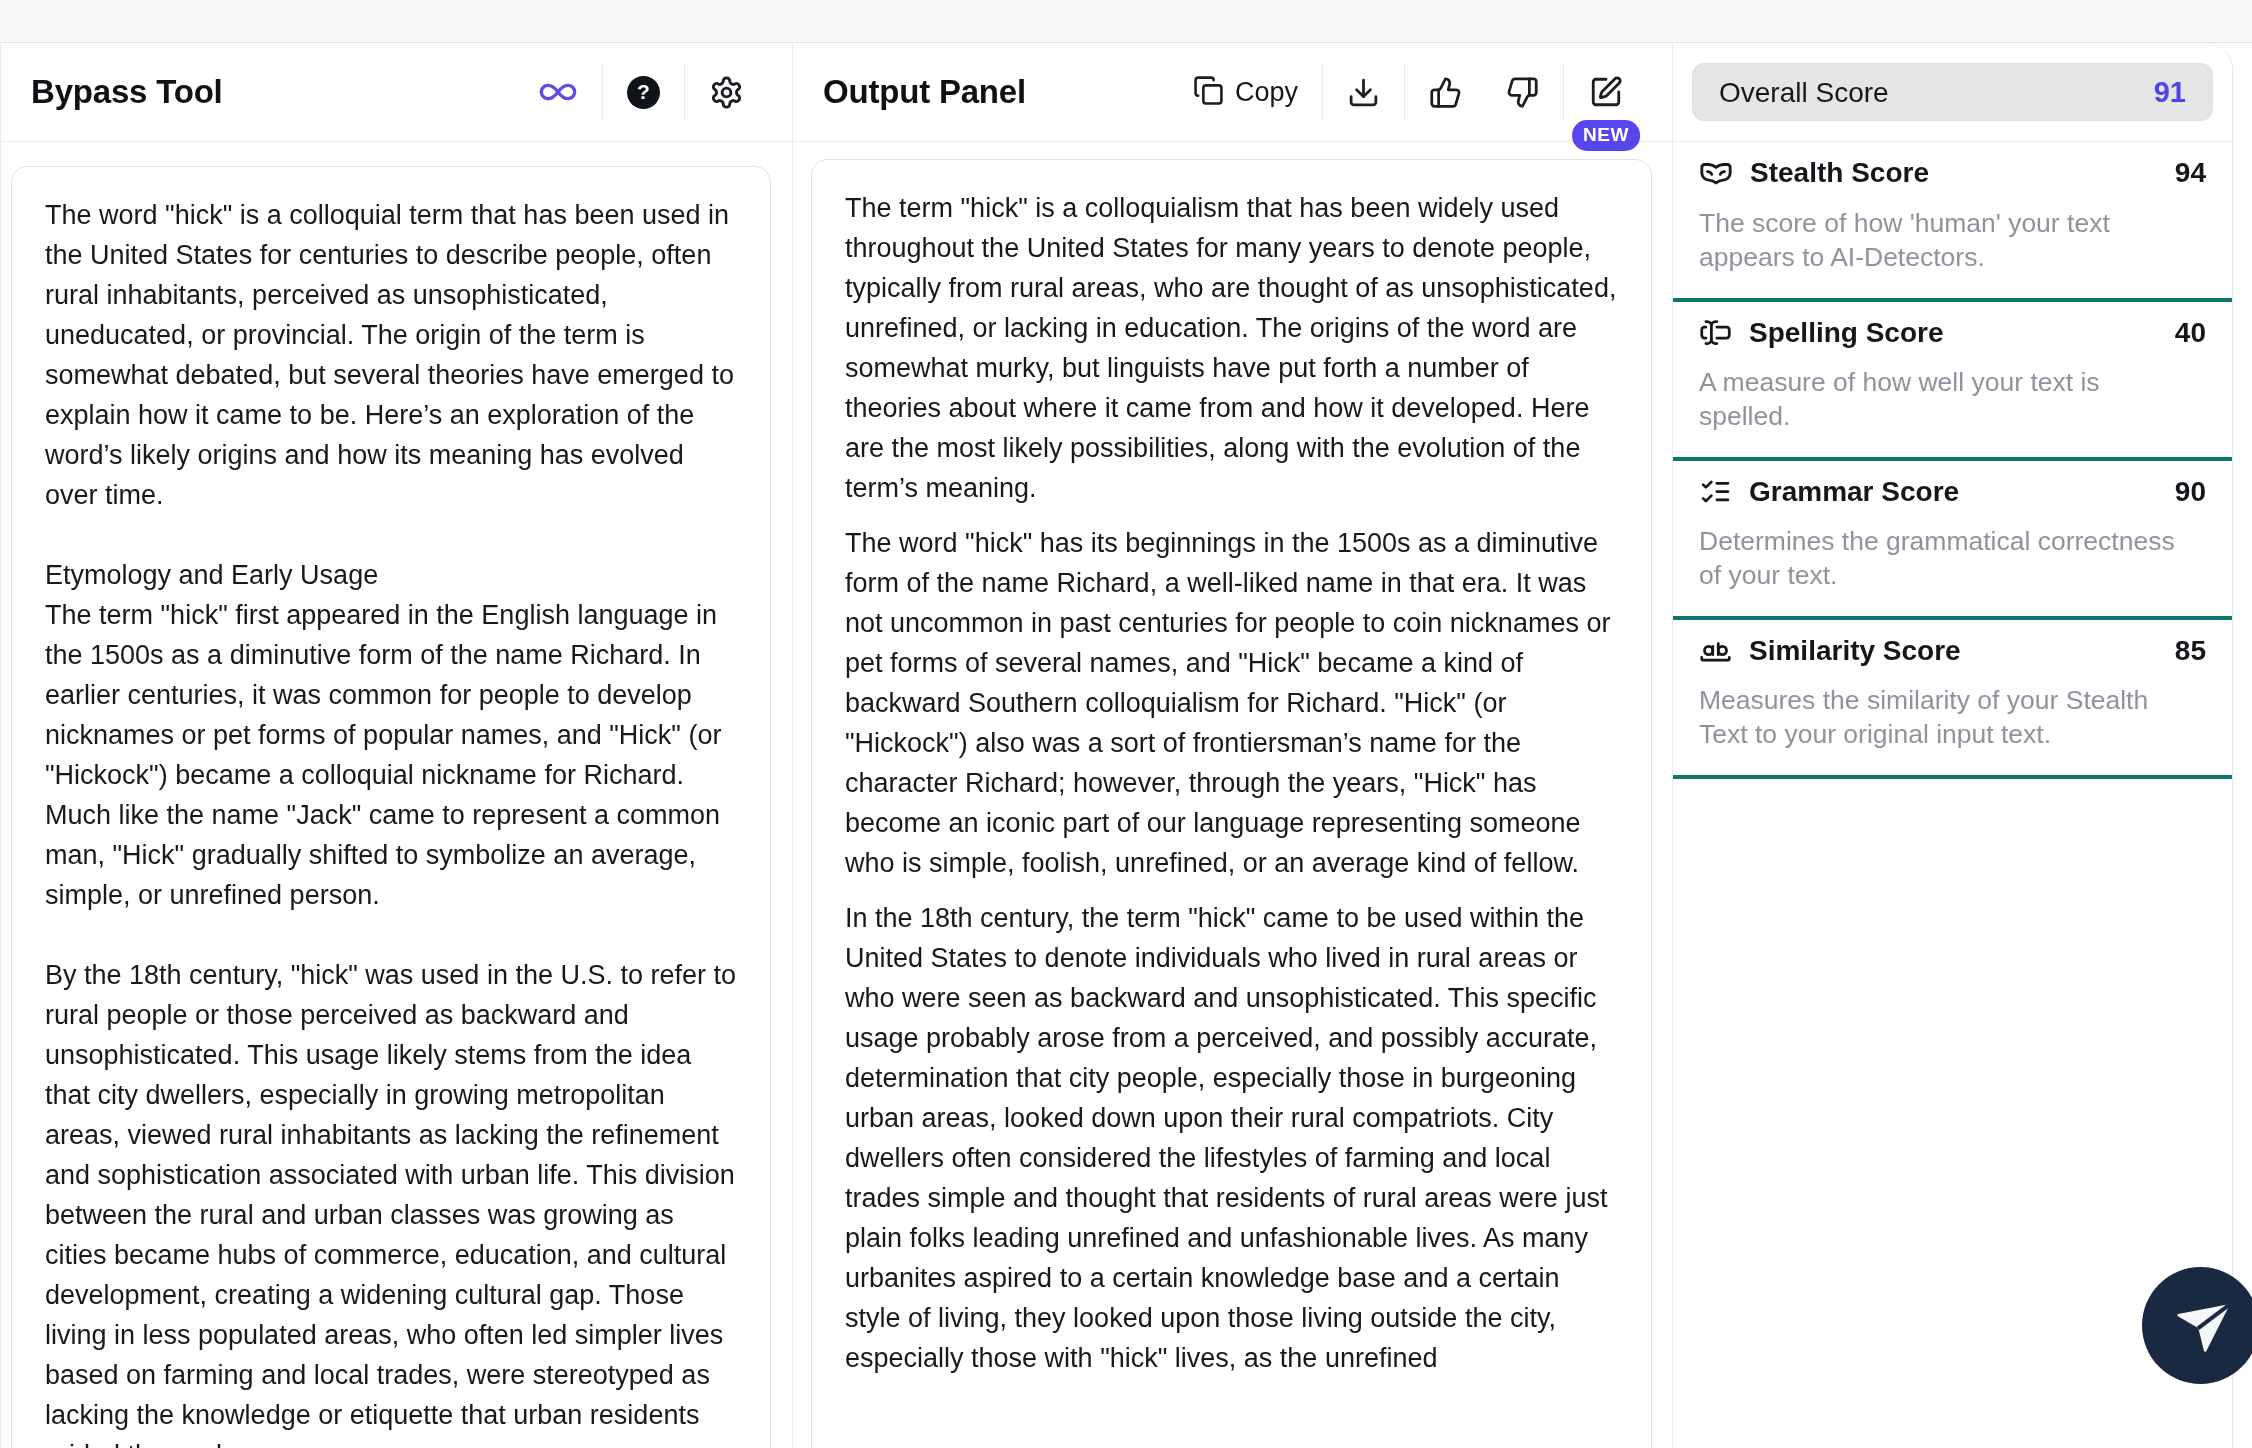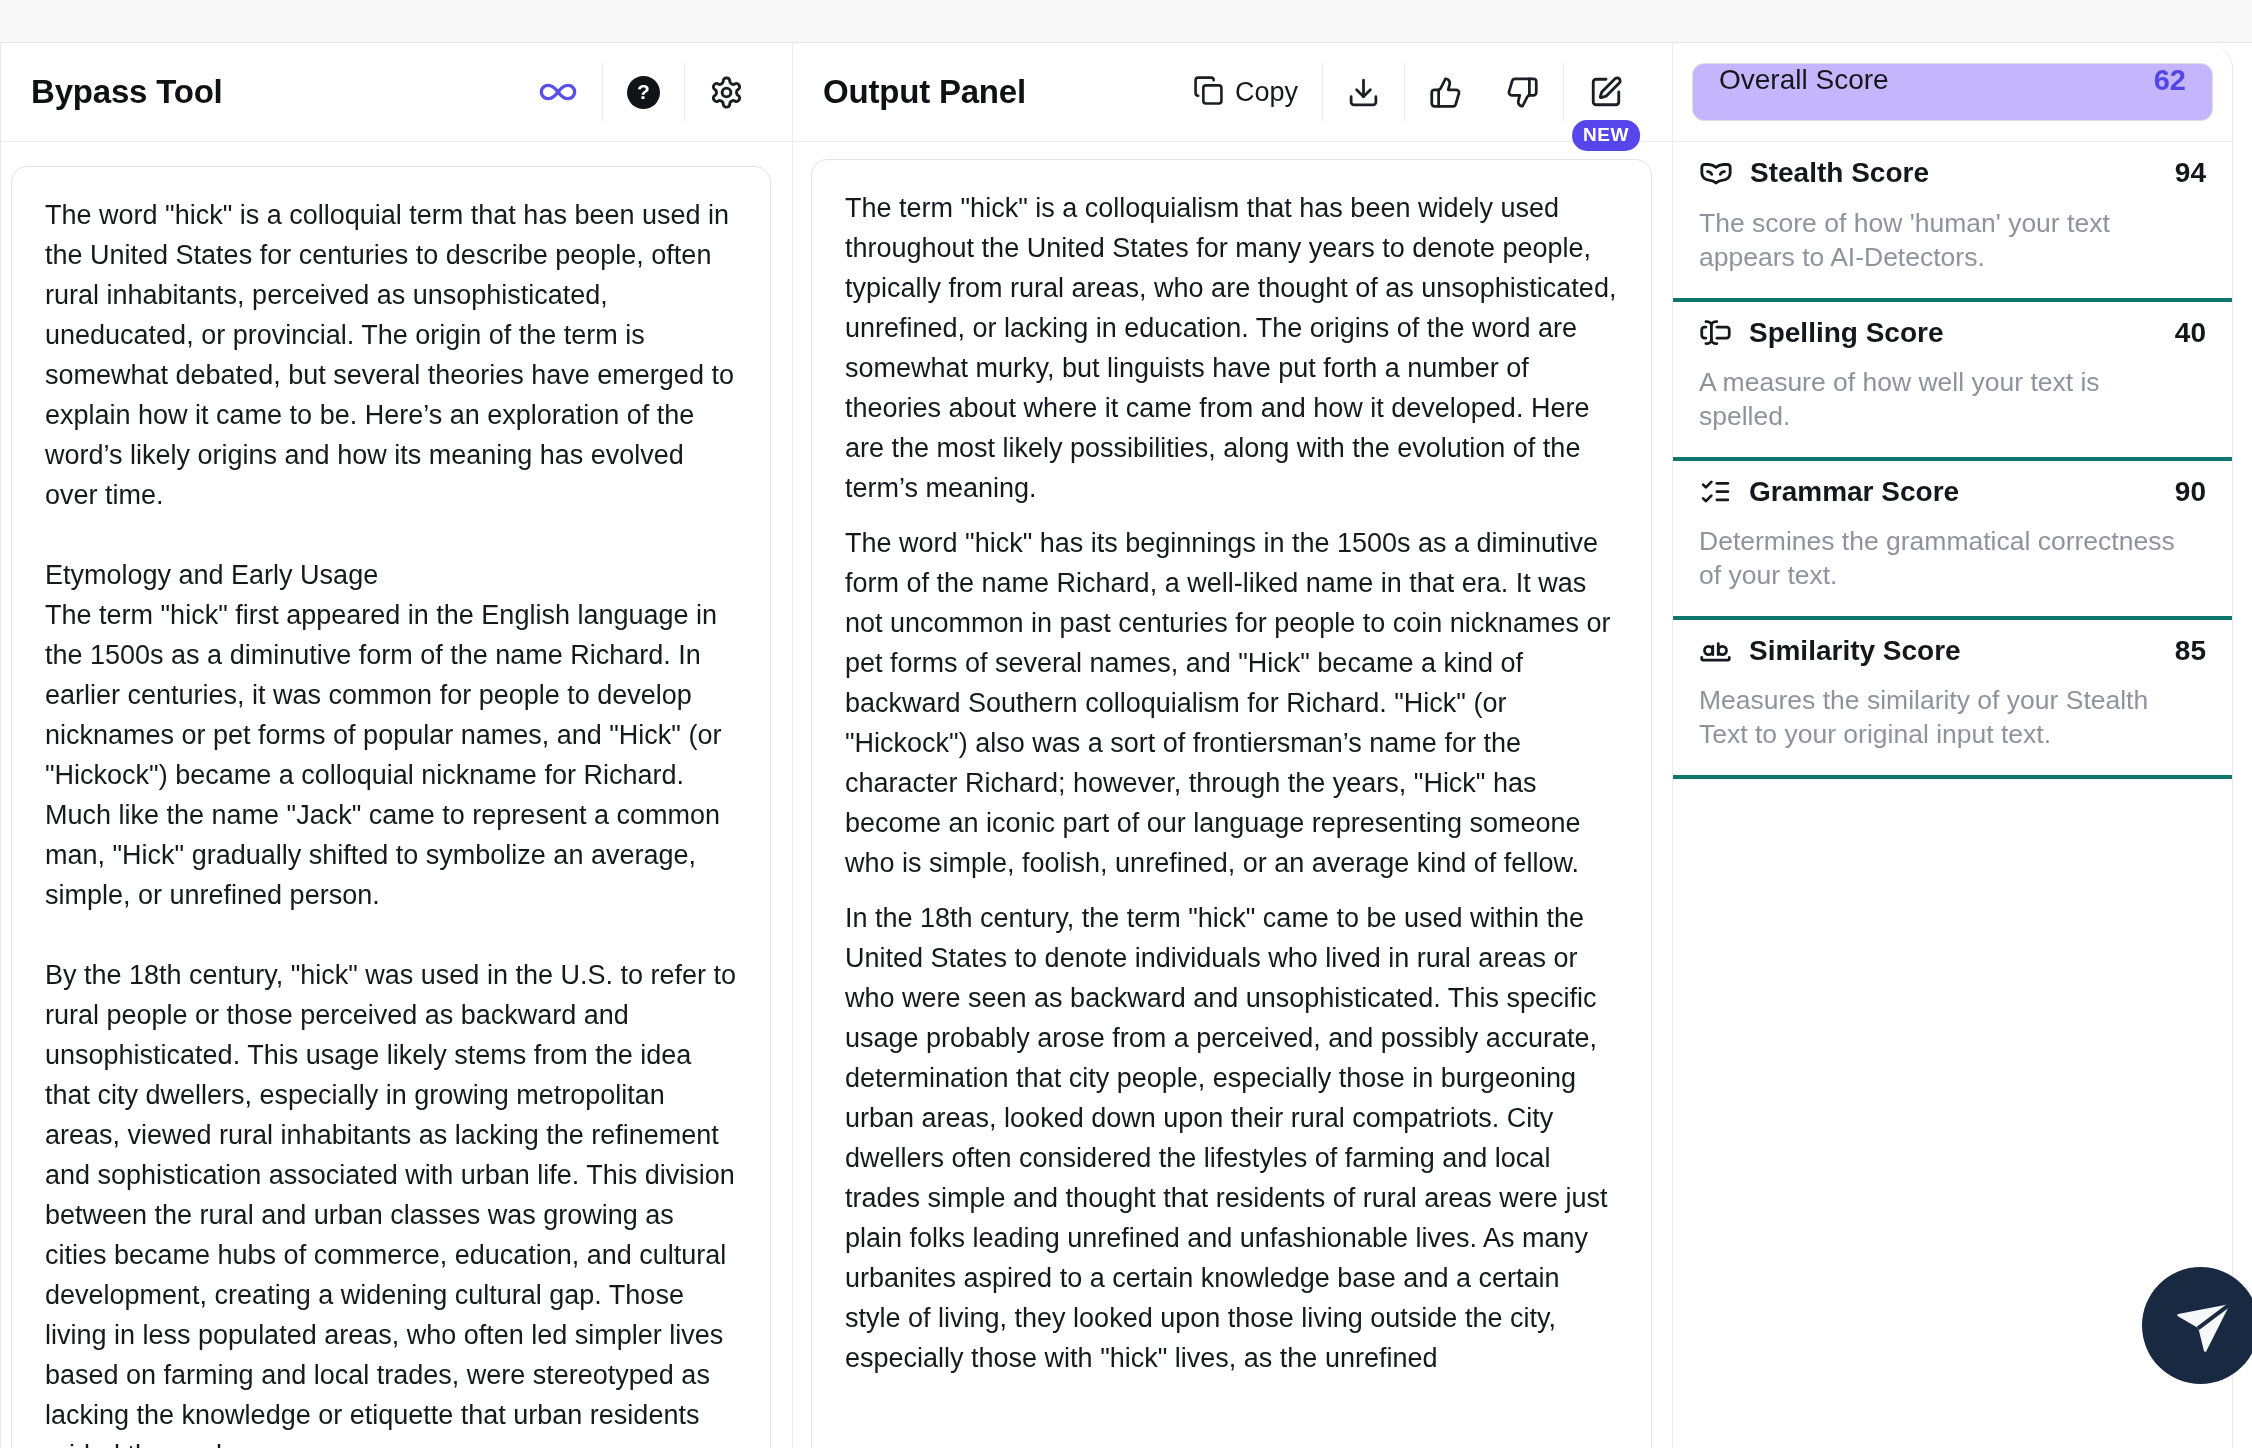--- a/index.html
+++ b/index.html
@@ -107,23 +107,23 @@
     flex: none;
     height: 99px;
     display: flex; align-items: center;
     padding: 0 19px;
     border-bottom: 1px solid #ececef;
   }
   .overall-box {
     flex: 1; height: 58px;
     border: 1.5px solid #dfe0e5;
     border-radius: 12px;
-    display: flex; align-items: flex-start;
-    padding: 0 26px;
-    background: #c4b5fd;
+    display: flex; align-items: flex-end;
+    padding: 11px 26px;
+    background: #e5e5e5;
   }
   .overall-label { font-size: 28px; font-weight: 500; color: #14171b; }
   .overall-value { margin-left: auto; font-size: 29px; font-weight: 700; color: #4f46e5; }
 
   .score-item { padding: 14px 26px 24px; border-bottom: 4px solid #0f766e; }
   .score-row { display: flex; align-items: center; gap: 17px; }
   .score-row svg { flex: none; display: block; }
   .score-name { font-size: 28px; font-weight: 600; color: #14171b; }
   .score-value { margin-left: auto; font-size: 28px; font-weight: 700; color: #14171b; }
   .score-desc {
@@ -254,21 +254,21 @@
           <p>In the 18th century, the term "hick" came to be used within the United States to denote individuals who lived in rural areas or who were seen as backward and unsophisticated. This specific usage probably arose from a perceived, and possibly accurate, determination that city people, especially those in burgeoning urban areas, looked down upon their rural compatriots. City dwellers often considered the lifestyles of farming and local trades simple and thought that residents of rural areas were just plain folks leading unrefined and unfashionable lives. As many urbanites aspired to a certain knowledge base and a certain style of living, they looked upon those living outside the city, especially those with "hick" lives, as the unrefined</p>
         </div>
       </div>
     </div>
   </section>
 
   <aside class="panel panel-right">
     <div class="overall-wrap">
       <div class="overall-box">
         <span class="overall-label">Overall Score</span>
-        <span class="overall-value">62</span>
+        <span class="overall-value">91</span>
       </div>
     </div>
 
     <div class="score-item">
       <div class="score-row">
         <span>
           <svg width="34" height="34" viewBox="0 0 24 24" fill="none" stroke="#15181c" stroke-width="2" stroke-linecap="round" stroke-linejoin="round">
               <path d="M18 11c-1.5 0-2.5.5-3 2"></path>
               <path d="M4 6a2 2 0 0 0-2 2v4a5 5 0 0 0 5 5 8 8 0 0 1 5 2 8 8 0 0 1 5-2 5 5 0 0 0 5-5V8a2 2 0 0 0-2-2h-3a8 8 0 0 0-5 2 8 8 0 0 0-5-2z"></path>
               <path d="M6 11c1.5 0 2.5.5 3 2"></path>

